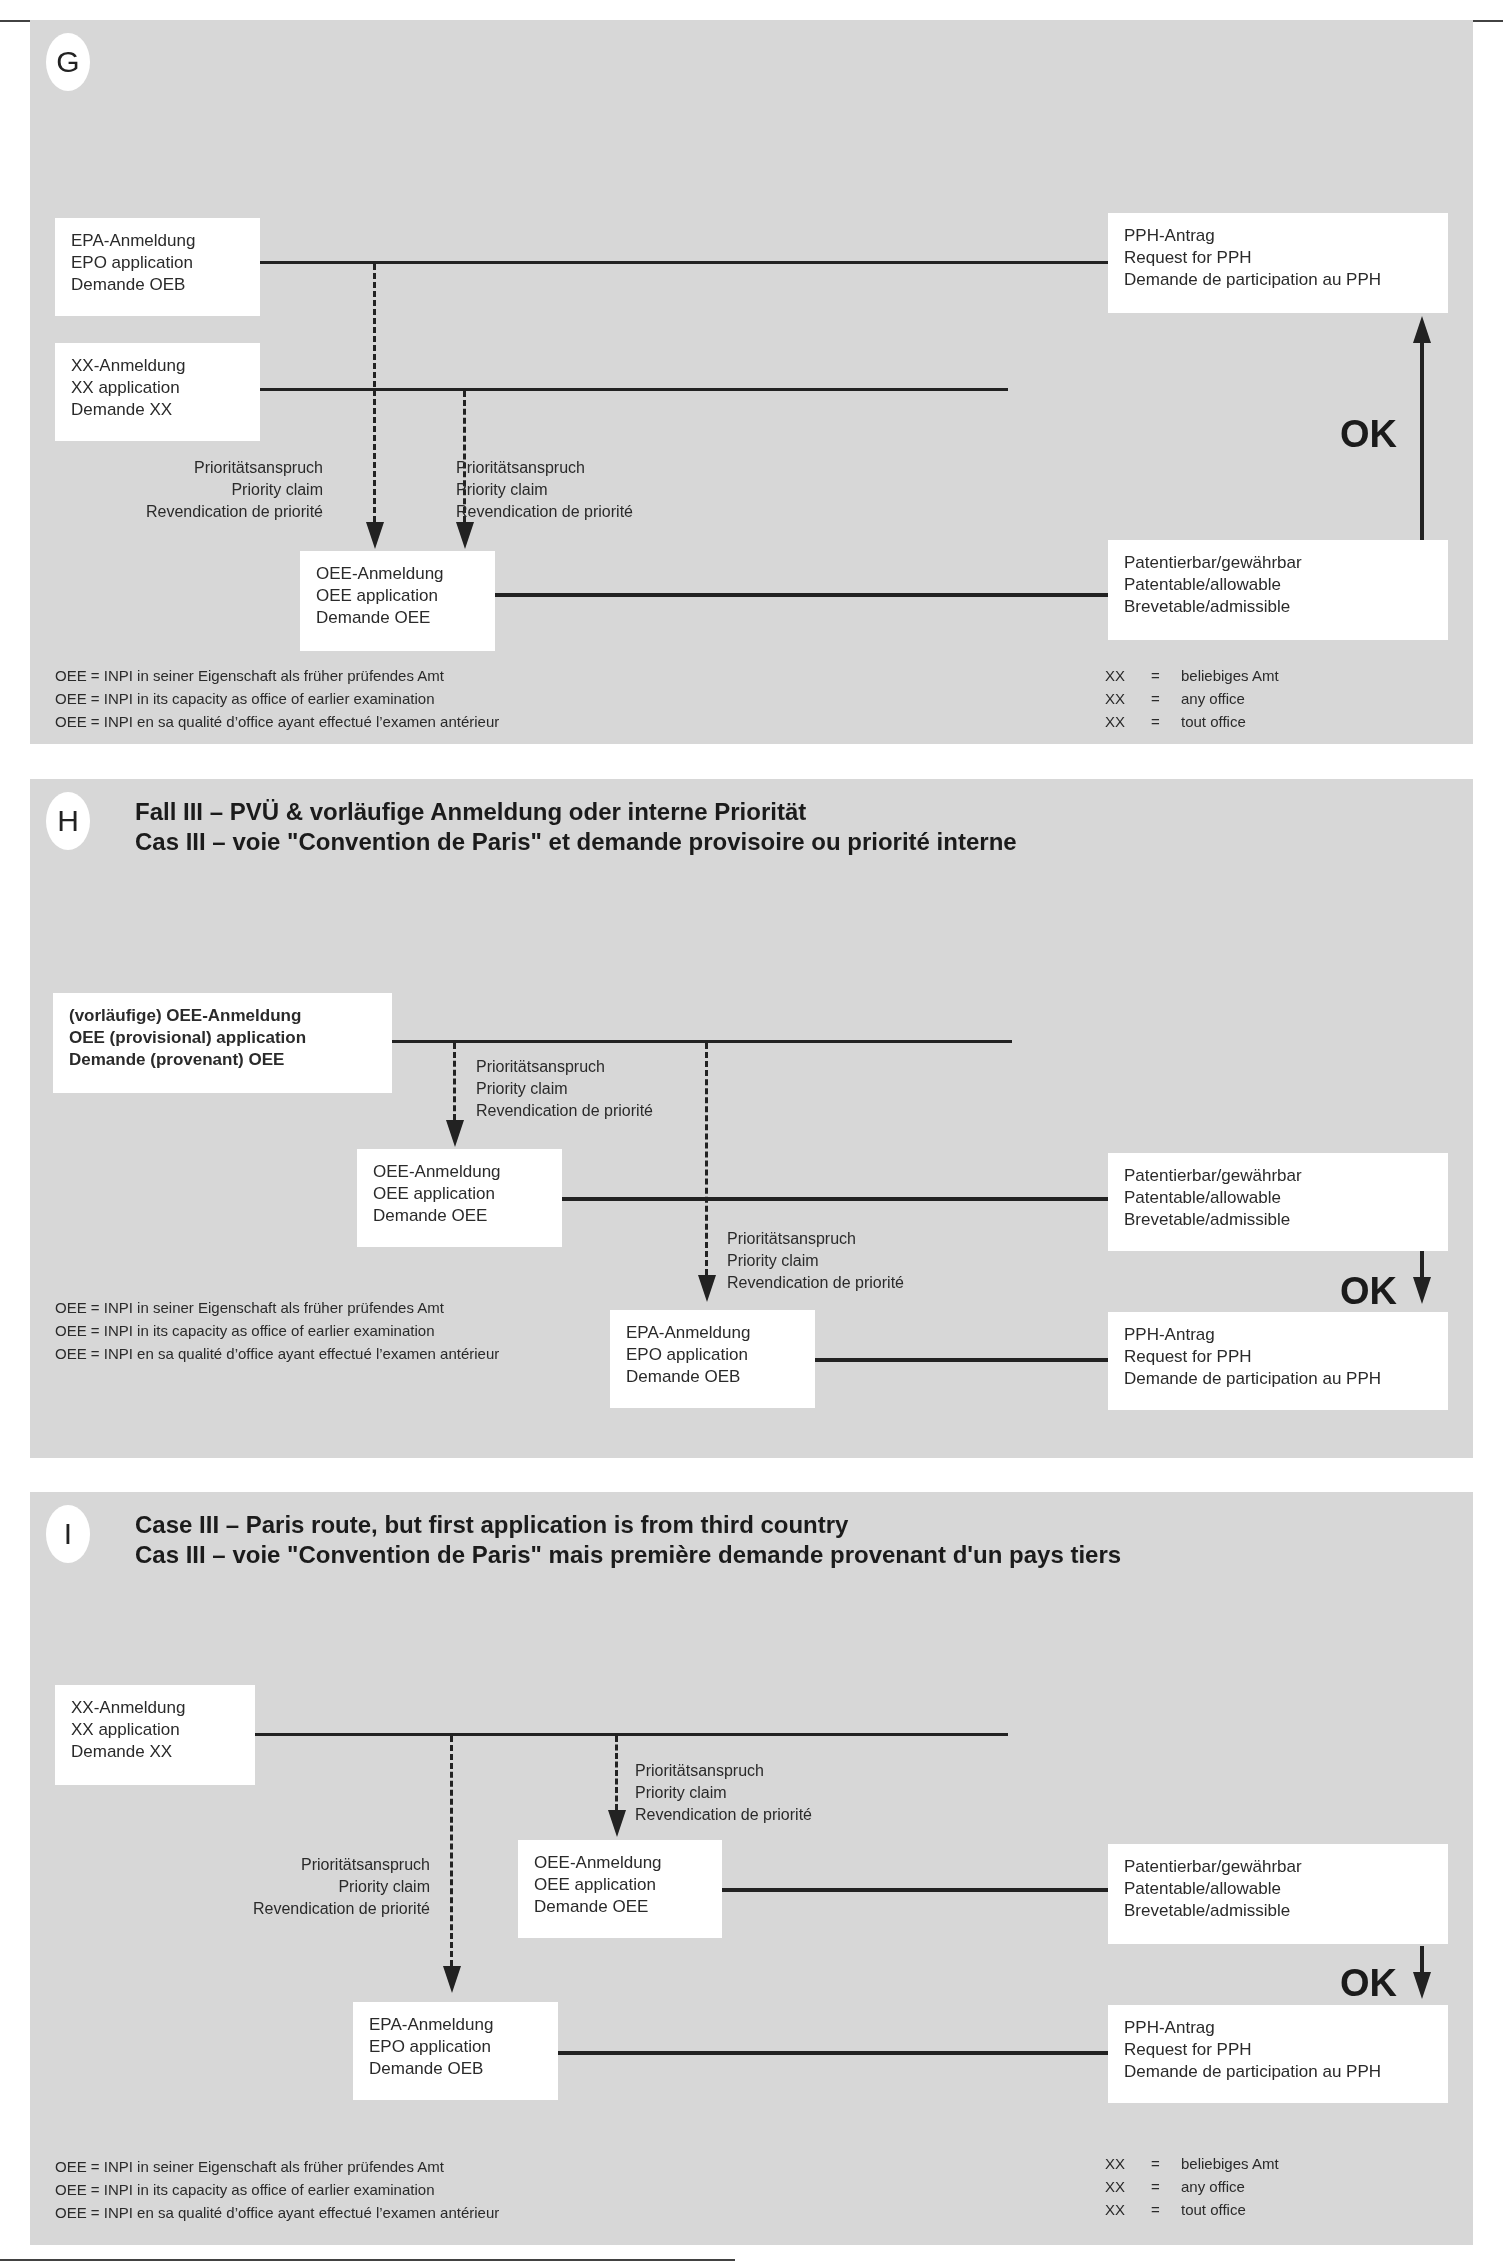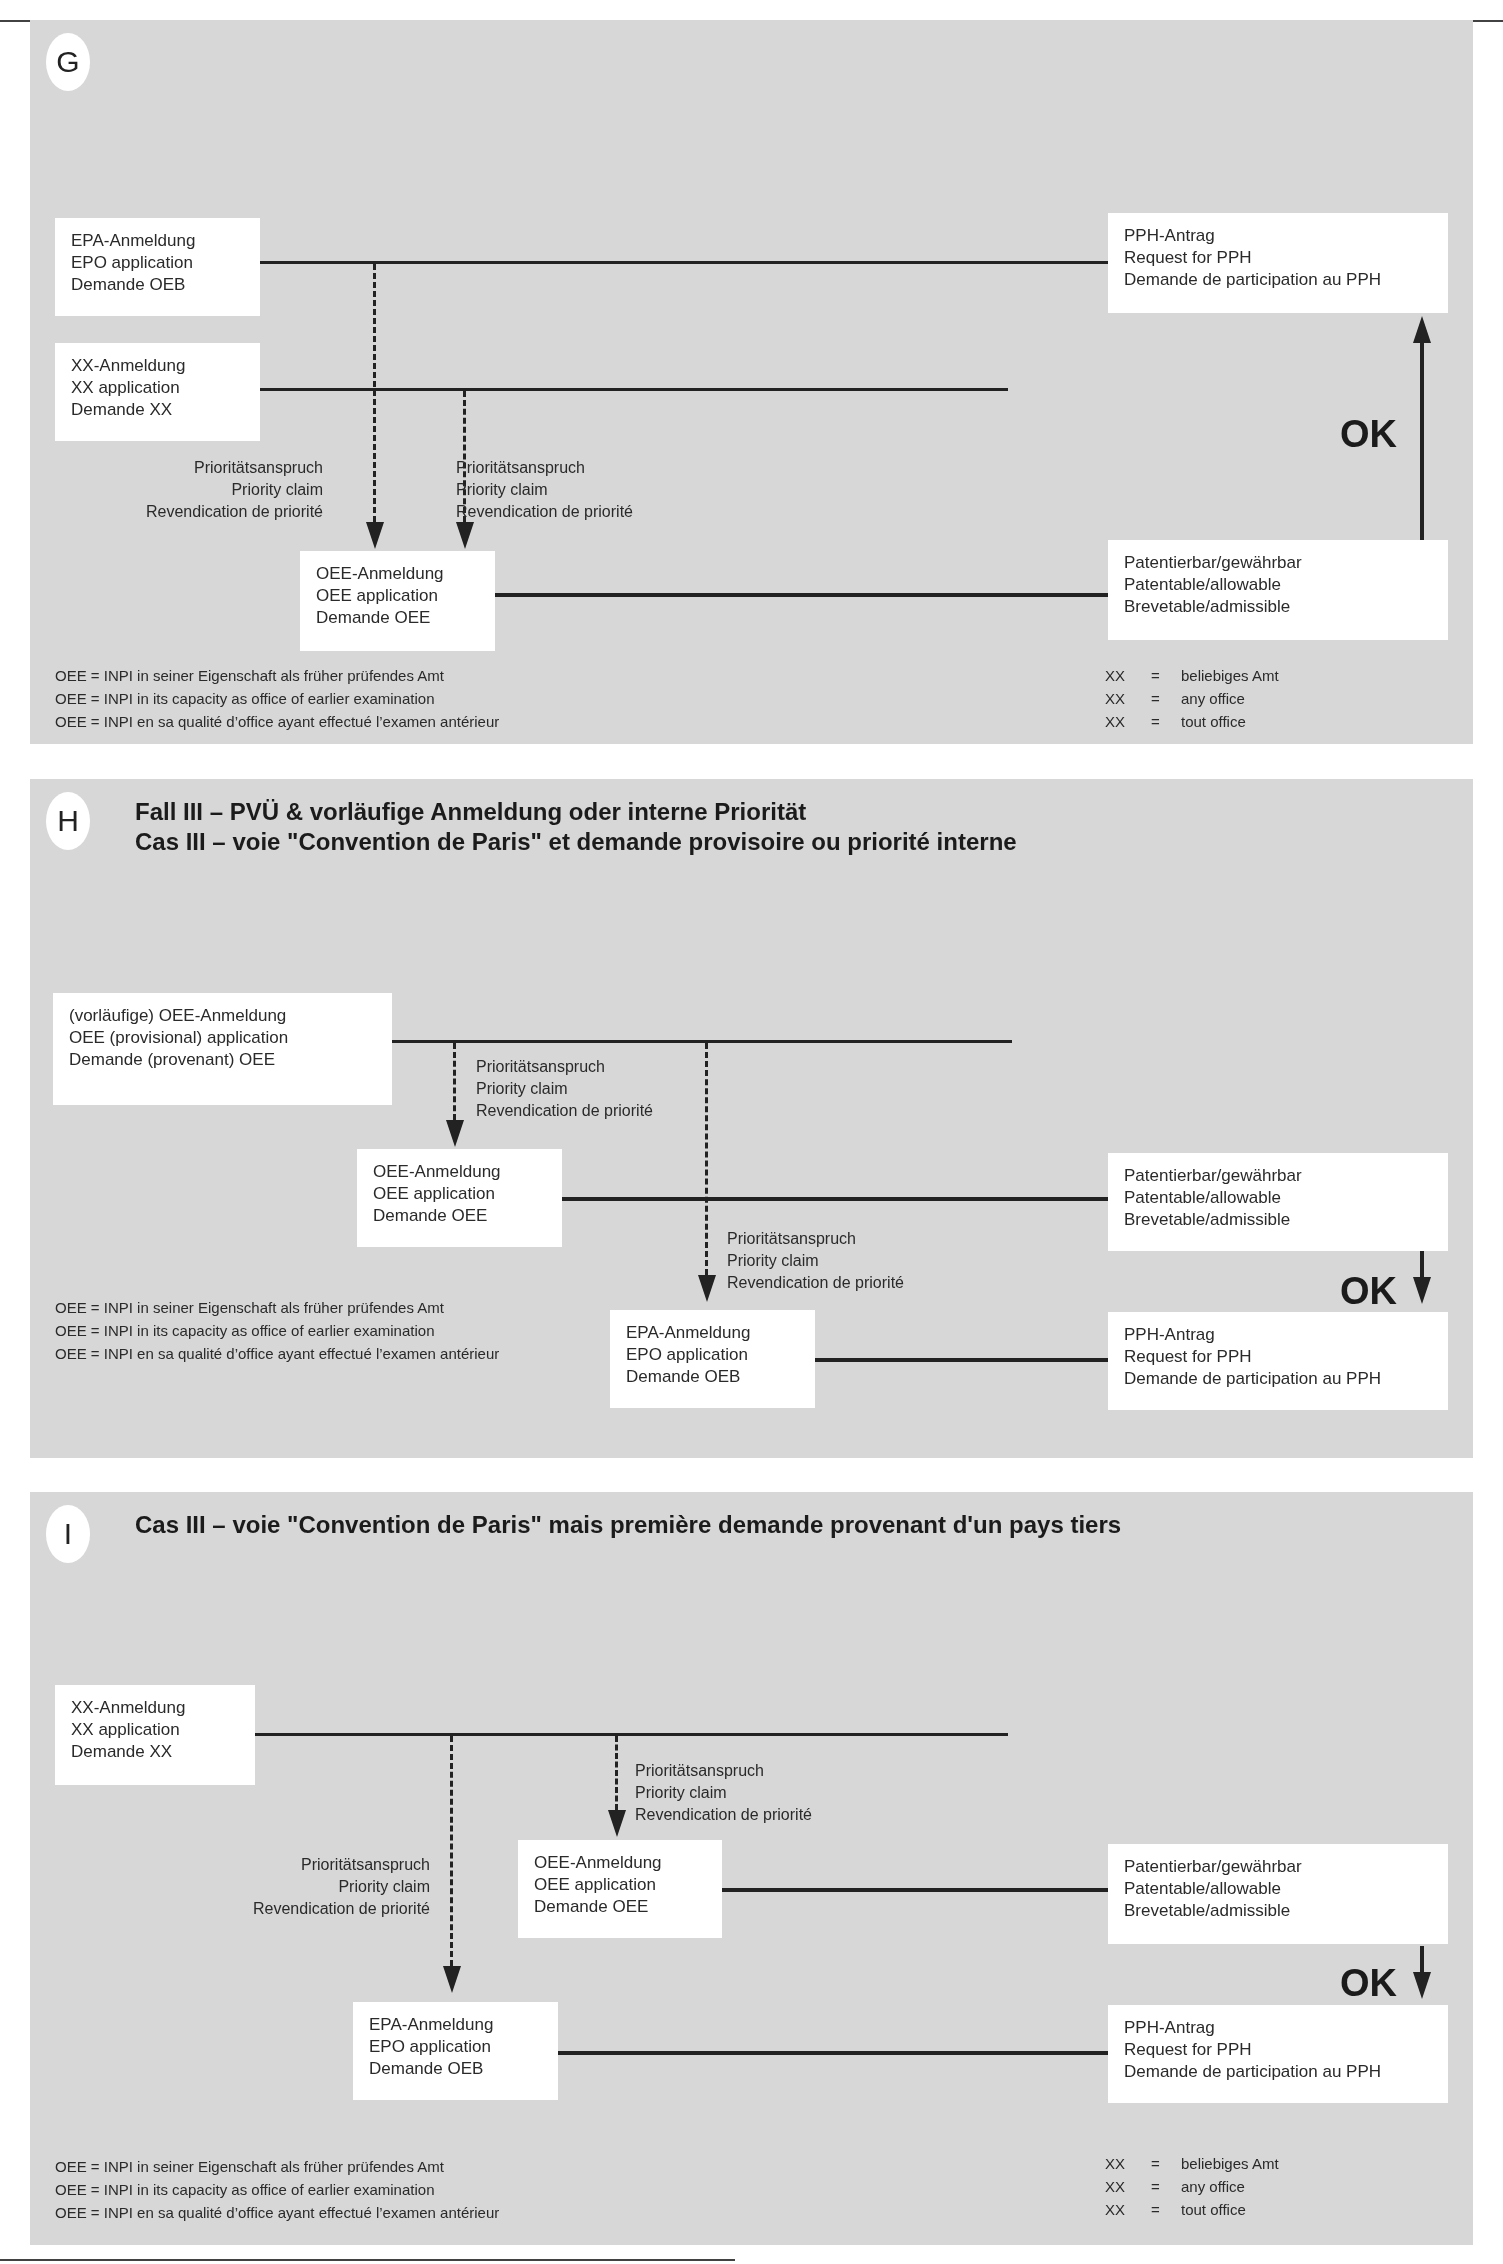--- a/index.html
+++ b/index.html
@@ -122,21 +122,21 @@
     </div>
   </section>
 
   <section class="panel" style="top:779px;height:679px;">
     <div class="badge">H</div>
     <div class="ptitle" style="top:18px;">
       <div>Fall III – PVÜ &amp; vorläufige Anmeldung oder interne Priorität</div>
       <div>Cas III – voie "Convention de Paris" et demande provisoire ou priorité interne</div>
     </div>
 
-    <div class="bx" style="left:23px;top:214px;width:339px;height:112px;">
+    <div class="bx" style="left:23px;top:214px;width:339px;height:100px;font-weight:bold;">
       <div>(vorläufige) OEE-Anmeldung</div>
       <div>OEE (provisional) application</div>
       <div>Demande (provenant) OEE</div>
     </div>
     <div class="bx" style="left:327px;top:370px;width:205px;height:98px;">
       <div>OEE-Anmeldung</div>
       <div>OEE application</div>
       <div>Demande OEE</div>
     </div>
     <div class="bx" style="left:580px;top:531px;width:205px;height:98px;">
@@ -182,20 +182,21 @@
     <div class="legend" style="left:25px;top:517px;">
       <div>OEE = INPI in seiner Eigenschaft als früher prüfendes Amt</div>
       <div>OEE = INPI in its capacity as office of earlier examination</div>
       <div>OEE = INPI en sa qualité d’office ayant effectué l’examen antérieur</div>
     </div>
   </section>
 
   <section class="panel" style="top:1492px;height:753px;">
     <div class="badge">I</div>
     <div class="ptitle" style="top:18px;">
+      <div>Case III – Paris route, but first application is from third country</div>
       <div>Cas III – voie "Convention de Paris" mais première demande provenant d'un pays tiers</div>
     </div>
 
     <div class="bx" style="left:25px;top:193px;width:200px;height:100px;">
       <div>XX-Anmeldung</div>
       <div>XX application</div>
       <div>Demande XX</div>
     </div>
     <div class="bx" style="left:488px;top:348px;width:204px;height:98px;">
       <div>OEE-Anmeldung</div>

